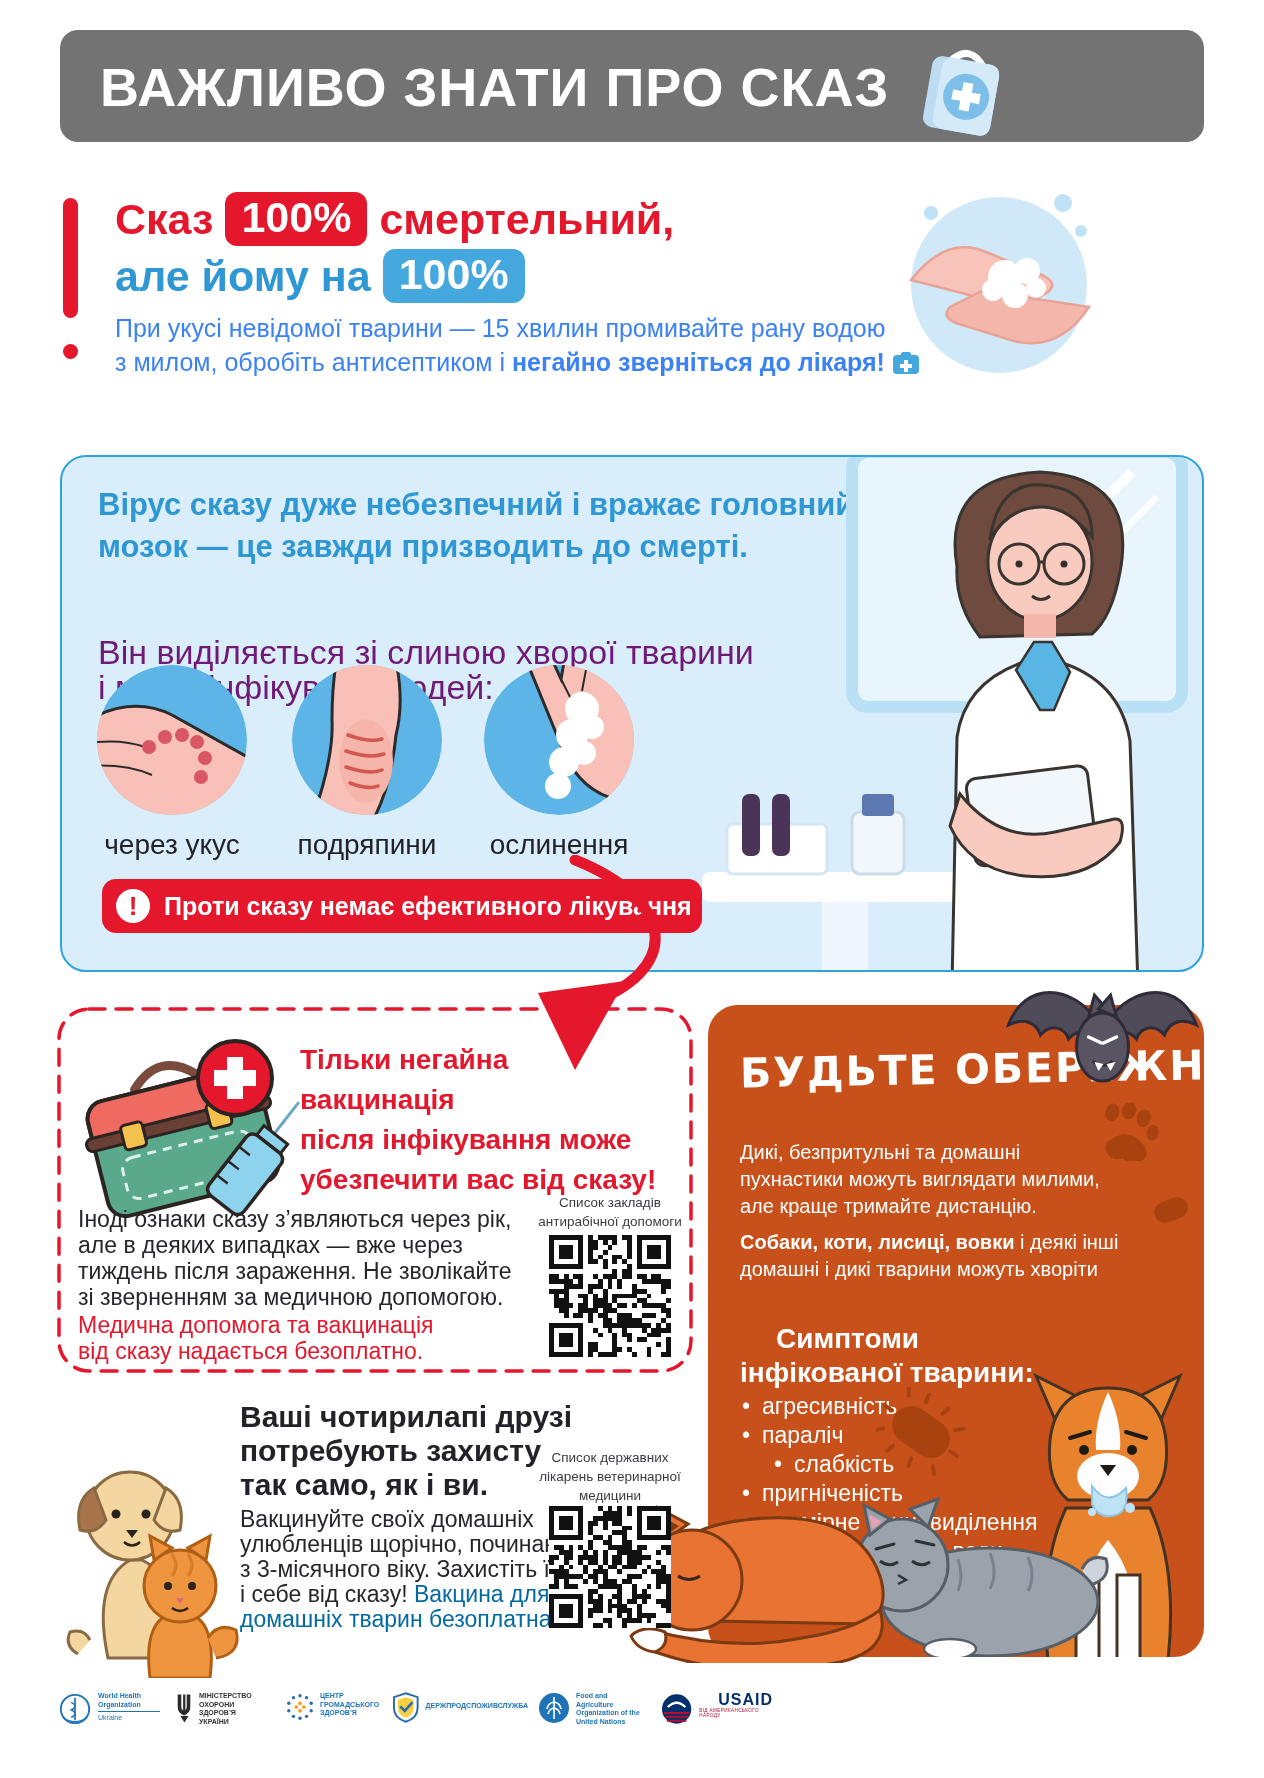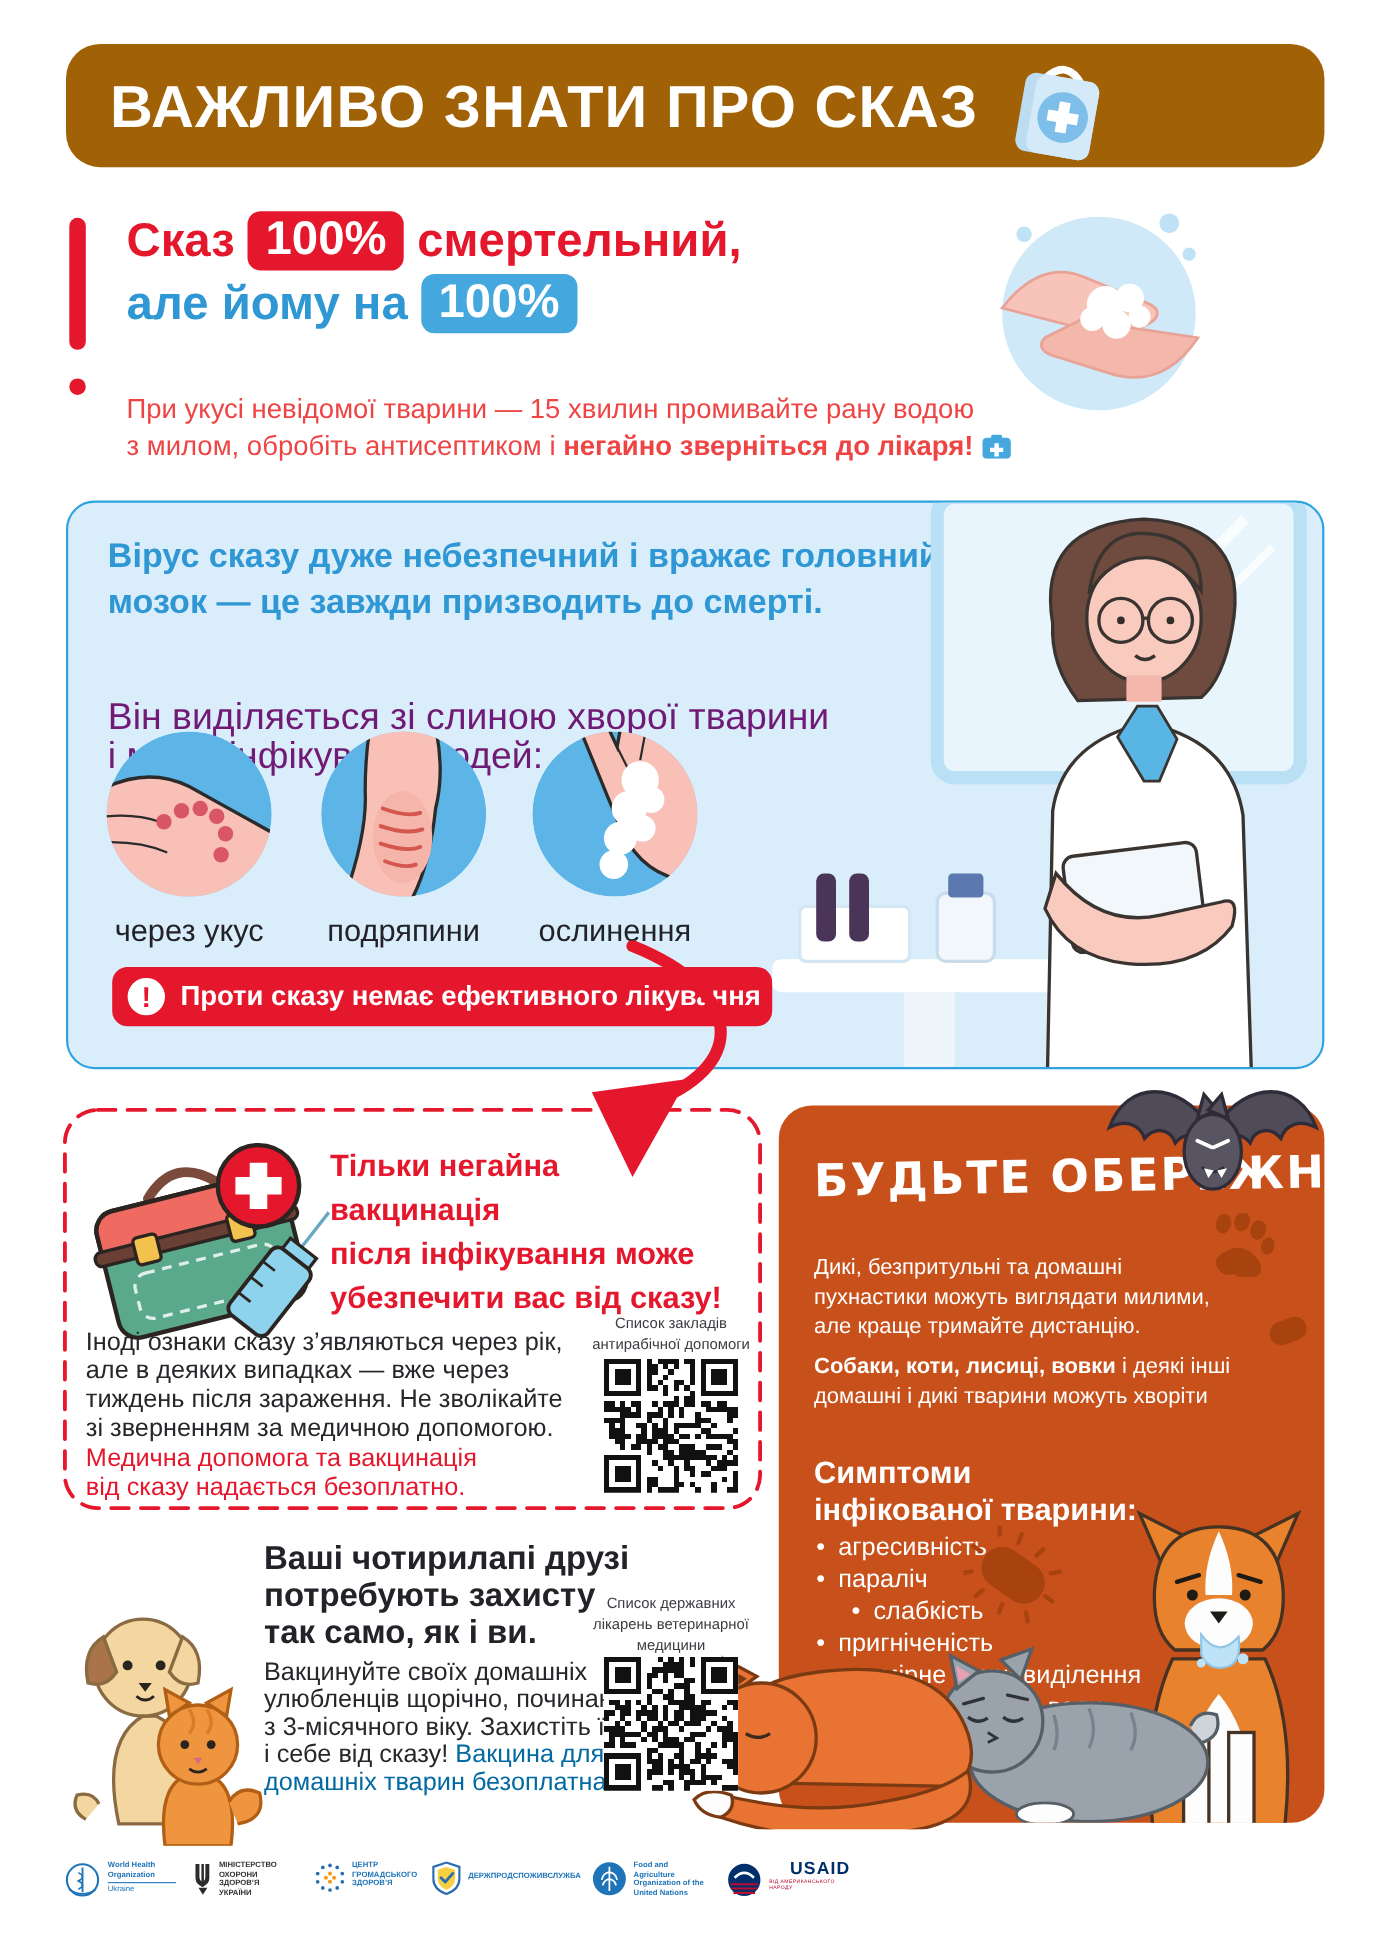--- a/index.html
+++ b/index.html
@@ -2,33 +2,33 @@
 <html><head>
 <meta charset="utf-8">
 <style>
   html,body{margin:0;padding:0;background:#ffffff;}
   .page{position:relative;width:1264px;height:1778px;background:#ffffff;overflow:hidden;
         font-family:"Liberation Sans",sans-serif;margin:0 auto;}
   .abs{position:absolute;}
   .t{position:absolute;white-space:nowrap;}
 
   
-  .header{position:absolute;left:60px;top:40px;width:1144px;height:112px;background:#a16207;border-radius:31px;}
+  .header{position:absolute;left:60px;top:30px;width:1144px;height:112px;background:#737373;border-radius:18px;}
   .header-title{position:absolute;left:40px;top:26px;font-size:54px;font-weight:bold;color:#ffffff;letter-spacing:1px;}
 
   
   .excl-bar{position:absolute;left:63px;top:198px;width:15px;height:120px;background:#e5172c;border-radius:8px;}
   .excl-dot{position:absolute;left:63px;top:344px;width:15px;height:15px;background:#e5172c;border-radius:50%;}
   .hl{position:absolute;left:115px;font-size:43px;font-weight:bold;white-space:nowrap;display:flex;align-items:center;gap:12px;}
   .hl .badge{display:inline-block;color:#fff;padding:1px 16px 4px;border-radius:12px;}
   .hl1{top:192px;color:#e5172c;}
   .hl1 .badge{background:#e5172c;}
   .hl2{top:249px;color:#2f97d3;}
   .hl2 .badge{background:#44a8de;}
-  .alert-body{font-size:25px;color:#ef4444;margin-top:44px;}
+  .alert-body{font-size:25px;color:#3b82f6;}
   .medkit-mini{display:inline-block;vertical-align:-3px;margin-left:8px;}
 
   
   .virus-box{position:absolute;left:60px;top:455px;width:1144px;height:517px;background:#d9edfb;
              border:2.5px solid #2fa3df;border-radius:26px;overflow:hidden;box-sizing:border-box;}
   .vb-h{position:absolute;left:36px;font-size:31px;font-weight:bold;color:#2f97d3;white-space:nowrap;}
   .vb-s{position:absolute;left:36px;font-size:34px;color:#701a75;white-space:nowrap;margin-top:44px;}
   .route{position:absolute;top:208px;width:190px;text-align:center;}
   .route .lbl{display:block;margin-top:10px;font-size:28px;color:#222228;}
   .vb-banner{position:absolute;left:40px;top:422px;width:600px;height:54px;background:#e5172c;border-radius:14px;
@@ -519,21 +519,21 @@
       </g>
     </svg>
 
     <div class="ca-p" style="top:136px;">Дикі, безпритульні та домашні</div>
     <div class="ca-p" style="top:163px;">пухнастики можуть виглядати милими,</div>
     <div class="ca-p" style="top:190px;">але краще тримайте дистанцію.</div>
 
     <div class="ca-p" style="top:226px;"><b>Собаки, коти, лисиці, вовки</b><span> і деякі інші</span></div>
     <div class="ca-p" style="top:253px;">домашні і дикі тварини можуть хворіти</div>
 
-    <div class="ca-sh" style="top:318px;">Симптоми</div>
+    <div class="ca-sh" style="top:318px;margin-left:36px;">Симптоми</div>
     <div class="ca-sh" style="top:352px;">інфікованої тварини:</div>
 
     <div class="ca-li" style="top:388px;"><span class="b">•</span><span>агресивність</span></div>
     <div class="ca-li" style="top:417px;"><span class="b">•</span><span>параліч</span></div>
     <div class="ca-li" style="top:446px;margin-left:32px;"><span class="b">•</span><span>слабкість</span></div>
     <div class="ca-li" style="top:475px;"><span class="b">•</span><span>пригніченість</span></div>
     <div class="ca-li" style="top:504px;"><span class="b">•</span><span>надмірне слиновиділення</span></div>
     <div class="ca-li" style="top:533px;"><span class="b">•</span><span>відмова від їжі та води</span></div>
 
     <svg class="abs" style="left:168px;top:382px;" width="90" height="90" viewBox="0 0 90 90">

